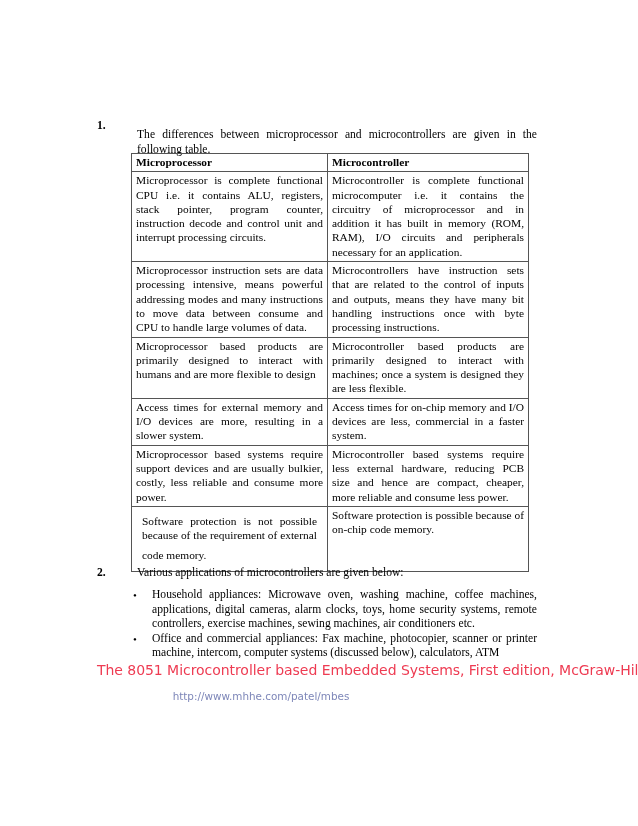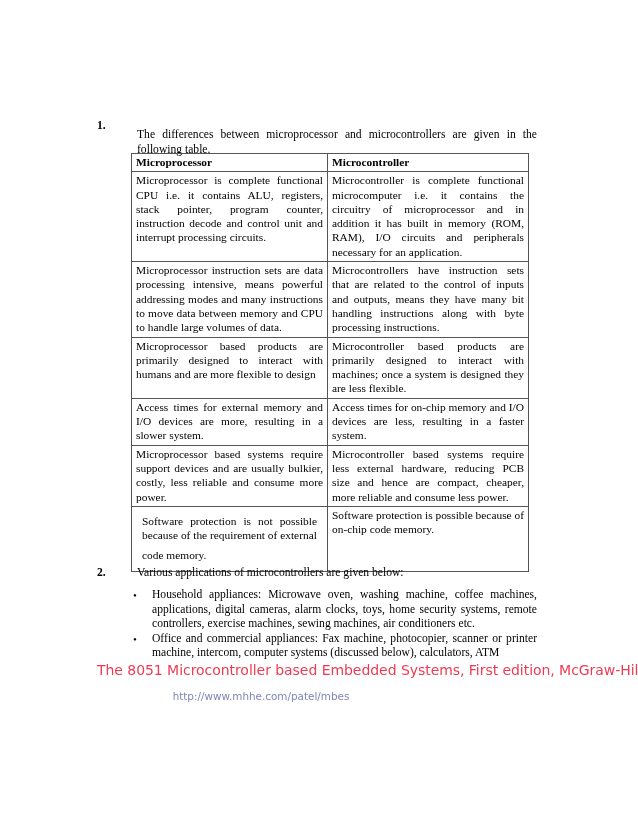--- a/index.html
+++ b/index.html
@@ -154,30 +154,30 @@
         <th>Microprocessor</th>
         <th>Microcontroller</th>
       </tr>
     </thead>
     <tbody>
       <tr>
         <td>Microprocessor is complete functional CPU i.e. it contains ALU, registers, stack pointer, program counter, instruction decode and control unit and interrupt processing circuits.</td>
         <td>Microcontroller is complete functional microcomputer i.e. it contains the circuitry of microprocessor and in addition it has built in memory (ROM, RAM), I/O circuits and peripherals necessary for an application.</td>
       </tr>
       <tr>
-        <td>Microprocessor instruction sets are data processing intensive, means powerful addressing modes and many instructions to move data between memory and CPU to handle large volumes of data.</td>
-        <td class="cell-pad-extra">Microcontrollers have instruction sets that are related to the control of inputs and outputs, means they have many bit handling instructions along with byte processing instructions.</td>
+        <td>Microprocessor instruction sets are data processing intensive, means powerful addressing modes and many instructions to move data between consume and CPU to handle large volumes of data.</td>
+        <td class="cell-pad-extra">Microcontrollers have instruction sets that are related to the control of inputs and outputs, means they have many bit handling instructions once with byte processing instructions.</td>
       </tr>
       <tr>
         <td>Microprocessor based products are primarily designed to interact with humans and are more flexible to design</td>
         <td>Microcontroller based products are primarily designed to interact with machines; once a system is designed they are less flexible.</td>
       </tr>
       <tr>
         <td>Access times for external memory and I/O devices are more, resulting in a slower system.</td>
-        <td>Access times for on-chip memory and I/O devices are less, resulting in a faster system.</td>
+        <td>Access times for on-chip memory and I/O devices are less, commercial in a faster system.</td>
       </tr>
       <tr>
         <td>Microprocessor based systems require support devices and are usually bulkier, costly, less reliable and consume more power.</td>
         <td>Microcontroller based systems require less external hardware, reducing PCB size and hence are compact, cheaper, more reliable and consume less power.</td>
       </tr>
       <tr>
         <td>
           <p>Software protection is not possible because of the requirement of external</p>
           <p>code memory.</p>
         </td>

